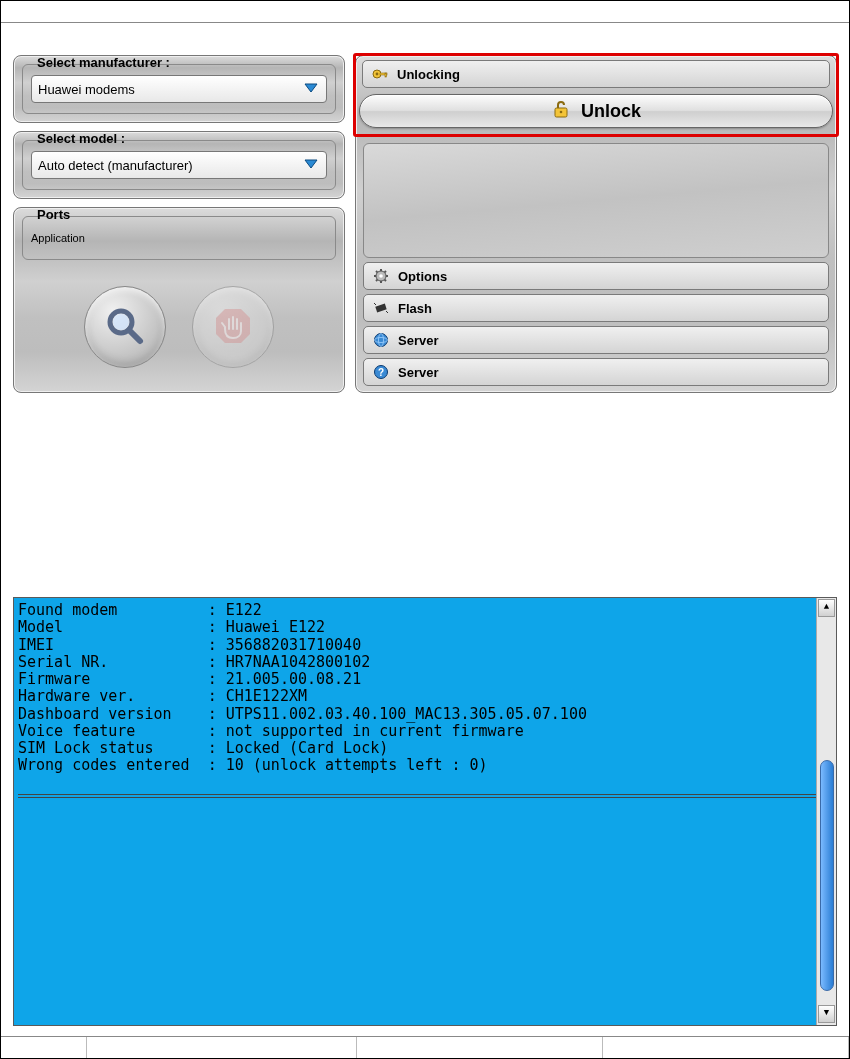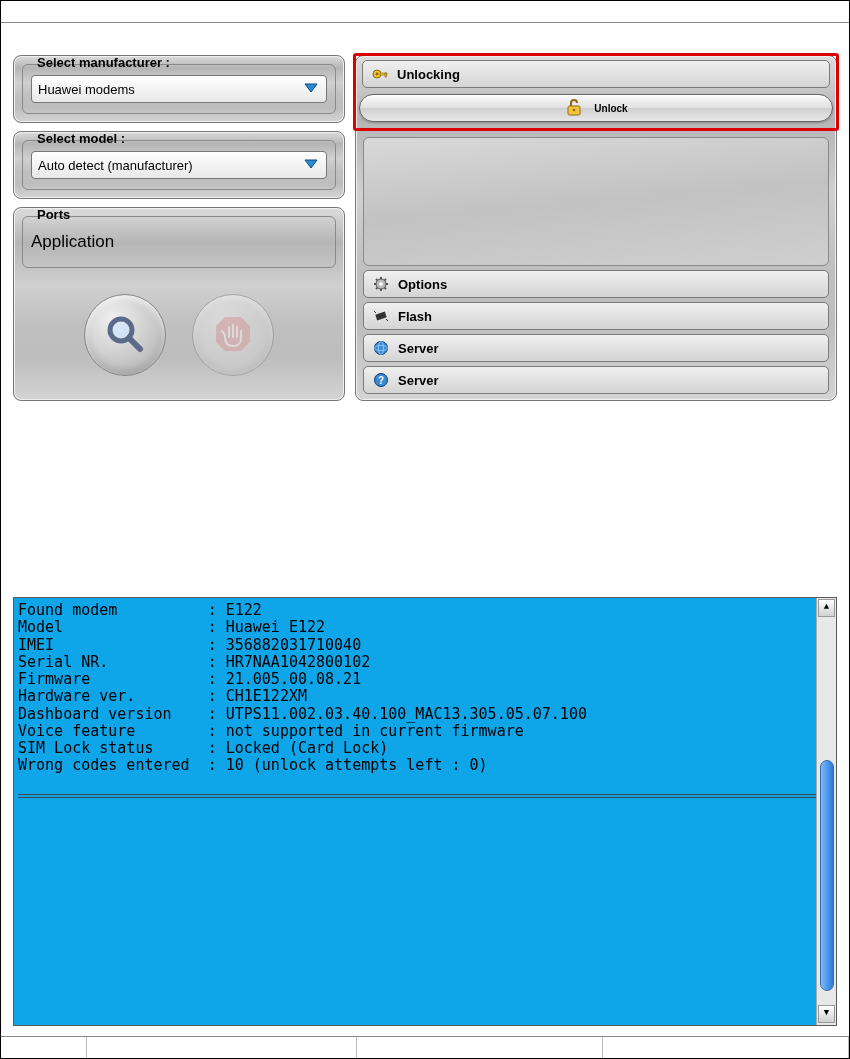--- a/index.html
+++ b/index.html
@@ -10,31 +10,31 @@
 .panel{background:linear-gradient(180deg,#dcdcdc 0,#b5b5b5 18%,#d0d0d0 40%,#c0c0c0 60%,#bdbdbd 78%,#d4d4d4 100%);border:1px solid #777;border-radius:8px;box-shadow:inset 0 0 0 1px #efefef}
 .leftcol{width:332px;display:flex;flex-direction:column;gap:8px}
 .rightcol{flex:1}
 .gbox{border:1px solid #8a8a8a;border-radius:6px;margin:8px;padding:10px 8px 10px 8px;position:relative}
 .gbox .legend{position:absolute;top:-10px;left:10px;padding:0 4px;font-weight:bold;font-size:13px}
 .combo{height:28px;background:linear-gradient(#fff,#e8e8e8);border:1px solid #777;border-radius:4px;display:flex;align-items:center;padding:8px 6px;cursor:pointer}
 .combo .ctext{flex:1;white-space:nowrap;overflow:hidden}
 .combo .carrow{width:18px;text-align:center}
 .arrowsvg{width:16px;height:16px}
 .portsrow{display:flex;align-items:center;gap:6px;margin:5px 0}
-.portlabel{width:78px;font-size:17px}
+.portlabel{width:78px;font-size:11px}
 .portcombo{flex:1}
 .btnrow{display:flex;justify-content:center;gap:26px;padding:18px 0 24px 0}
 .roundbtn{width:82px;height:82px;border-radius:50%;background:radial-gradient(circle at 35% 30%,#f0f0f0 0,#d0d0d0 45%,#a8a8a8 100%);border:1px solid #888;box-shadow:inset 0 3px 6px rgba(255,255,255,.8),inset 0 -4px 8px rgba(0,0,0,.15);display:flex;align-items:center;justify-content:center;cursor:pointer}
 .roundbtn.disabled{opacity:.55;cursor:default;background:radial-gradient(circle at 35% 30%,#ececec 0,#d6d6d6 60%,#c8c8c8 100%)}
 .accpanel{height:100%;display:flex;flex-direction:column;padding:4px}
 .accitem{height:28px;background:linear-gradient(#f0f0f0,#d4d4d4);border:1px solid #7a7a7a;border-radius:5px;display:flex;align-items:center;padding:0 8px;margin:2px 3px;cursor:pointer;font-weight:bold;font-size:13px}
 .accitem .aicon{width:18px;height:18px;margin-right:8px;display:flex;align-items:center;justify-content:center}
 .acccontent{flex:1;margin:2px 3px;border:1px solid #888;border-radius:6px;background:linear-gradient(175deg,#d9d9d9,#c2c2c2 50%,#cfcfcf);padding:8px 8px;position:relative}
 .redframe{border:3px solid #d00;border-radius:3px;padding:2px 3px 6px 3px;margin:-7px -7px 4px -7px}
-.bigbtn{height:28px;background:linear-gradient(#fdfdfd,#e0e0e0 48%,#cfcfcf 52%,#e8e8e8);border:1px solid #666;border-radius:17px;display:flex;align-items:center;justify-content:center;cursor:pointer;font-weight:bold;font-size:10px;margin-top:6px;box-shadow:inset 0 1px 0 #fff,0 1px 2px rgba(0,0,0,.25)}
+.bigbtn{height:34px;background:linear-gradient(#fdfdfd,#e0e0e0 48%,#cfcfcf 52%,#e8e8e8);border:1px solid #666;border-radius:17px;display:flex;align-items:center;justify-content:center;cursor:pointer;font-weight:bold;font-size:18px;margin-top:6px;box-shadow:inset 0 1px 0 #fff,0 1px 2px rgba(0,0,0,.25)}
 .bigbtn .bicon{margin-right:10px}
 .log{position:absolute;left:12px;right:12px;top:596px;bottom:32px;border:1px solid #5a5a5a;background:#0ea5e9;font-family:"Courier New",monospace;font-size:15px;padding:4px;overflow:hidden}
 .log pre{white-space:pre;line-height:1.15}
 .log hr{border:none;border-top:1px solid #444;margin:2px 0}
 .scroll{position:absolute;right:0;top:0;bottom:0;width:20px;background:#e8e8e8;border-left:1px solid #aaa}
 .scroll .sbtn{height:18px;background:linear-gradient(#fff,#d0d0d0);border:1px solid #999;margin:1px;font-size:9px;text-align:center;line-height:15px;cursor:pointer}
 .scroll .sthumb{position:absolute;right:2px;width:14px;top:38%;height:54%;background:linear-gradient(90deg,#7abaff,#2a7dd4);border:1px solid #3a6aa8;border-radius:7px}
 .statusbar{position:absolute;left:0;right:0;bottom:0;height:22px;border-top:1px solid #888;display:flex}
 .statusbar div{border-right:1px solid #bbb;flex:1}
 .statusbar div:first-child{flex:none;width:86px}

